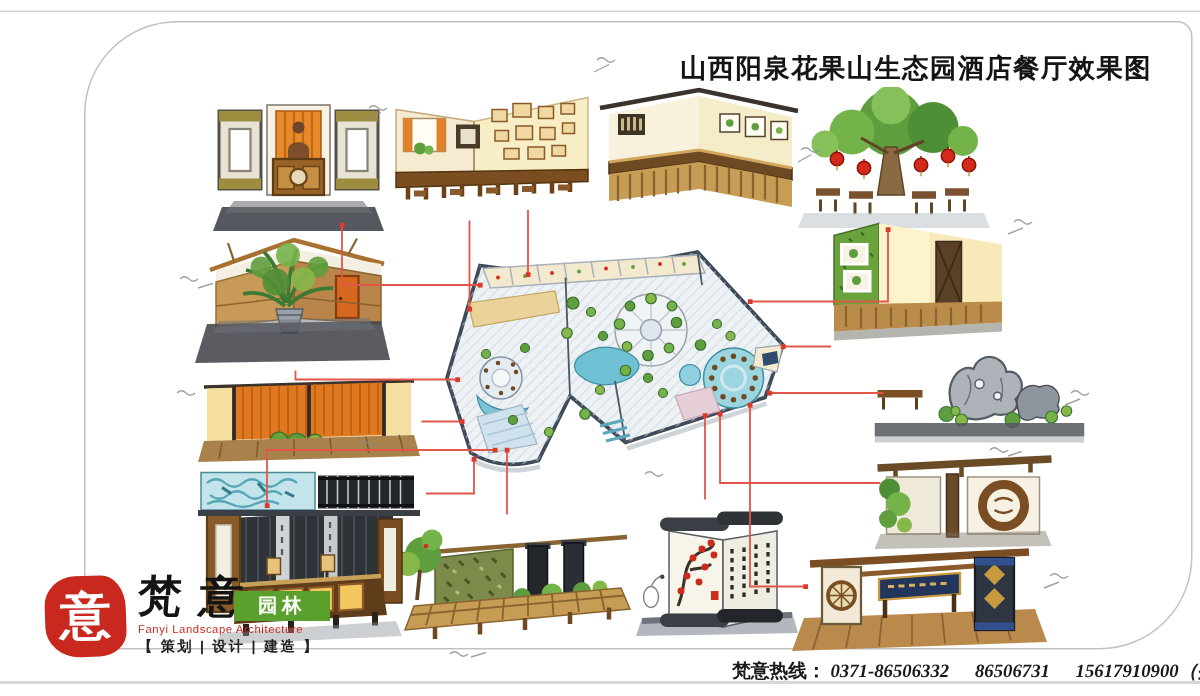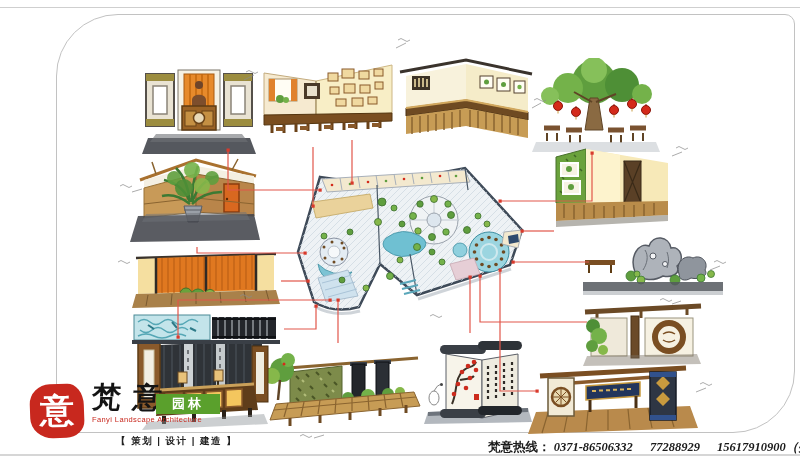--- a/index.html
+++ b/index.html
@@ -26,34 +26,35 @@
         display:flex;align-items:center;justify-content:center;}
   #seal span{color:#fff;font-size:34px;font-weight:bold;font-family:"Liberation Serif",serif;
              transform:rotate(1deg);}
   #brand{position:absolute;left:64px;top:-2px;font-family:"DejaVu Serif",serif;
          font-weight:bold;font-size:29px;color:#141414;transform:skewX(-4deg);}
   #brand .c2{margin-left:12px;}
   #brand-suffix{position:absolute;left:128px;top:14px;background:#5aa02c;color:#fff;
                 font-size:13px;font-weight:bold;padding:1px 16px;letter-spacing:3px;}
   #brand-english{position:absolute;left:64px;top:35px;color:#c8281e;font-size:7.5px;
                  letter-spacing:.4px;white-space:nowrap;text-align:right;}
-  #brand-services{position:absolute;left:64px;top:55px;color:#222;font-size:9.5px;
-                  font-weight:bold;letter-spacing:1.5px;white-space:nowrap;margin-left:24px;}
+  #brand-services{position:absolute;left:64px;top:45px;color:#222;font-size:9.5px;
+                  font-weight:bold;letter-spacing:1.5px;white-space:nowrap;}
   .sk{position:absolute;}
   svg{display:block;}
 </style>
 </head>
 <body>
 
 <div id="board">
 
   <div class="abs" id="top-rule"></div>
   <div class="abs" id="bottom-rule"></div>
   <div class="abs" id="inner-frame"></div>
 
+  <div class="abs" id="title">山西阳泉花果山生态园酒店餐厅效果图</div>
 
   <div class="sk" style="left:282px;top:152px">
     <svg width="262" height="168" viewBox="0 0 262 168">
       <defs>
         <pattern id="ph" width="7" height="7" patternUnits="userSpaceOnUse">
           <path d="M0,7 L7,0" stroke="#ccd7e0" stroke-width="1"></path>
         </pattern>
       </defs>
       <path d="M32,154 Q52,166 78,159 M136,147 L229,117" stroke="#c3c9cf" stroke-width="3" fill="none" opacity=".8"></path>
       <path d="M38,25 L95,33 L183,16 L240,78 L228,113 L135,143 L98,112 L77,155 Q52,162 32,150 L16,100 Z" fill="#eef2f5" stroke="#3e4a58" stroke-width="2.5"></path>
@@ -525,17 +526,17 @@
       <span class="c1">梵</span><span class="c2">意</span>
     </div>
     <div id="brand-suffix">园林</div>
     <div id="brand-english">Fanyi Landscape Architecture</div>
     <div id="brand-services">【 策划 | 设计 | 建造 】</div>
   </div>
 
   <div class="abs" id="hotline">
     <span>梵意热线：</span>
     <span class="ph">0371-86506332</span>
-    <span class="ph">77288929</span>
+    <span class="ph">86506731</span>
     <span class="ph">15617910900（孙）</span>
   </div>
 
 </div>
 
 </body></html>

